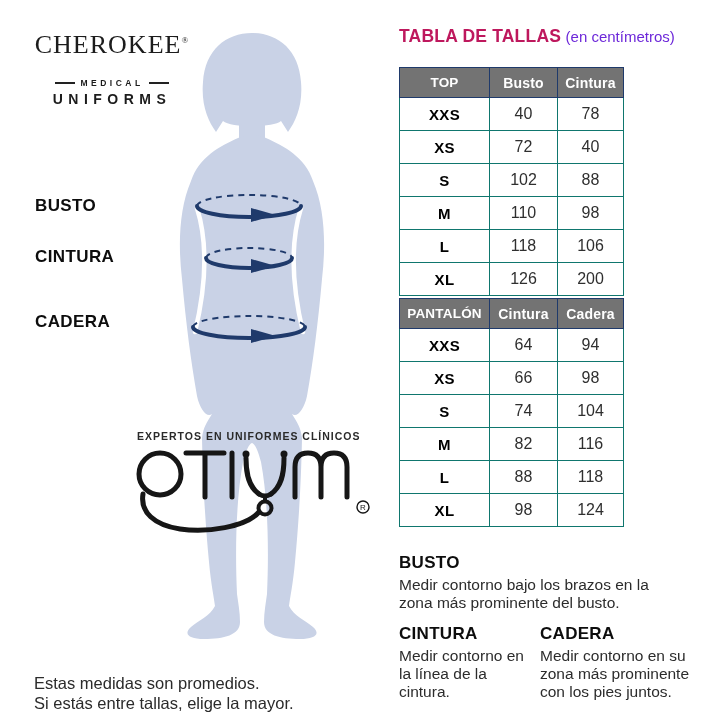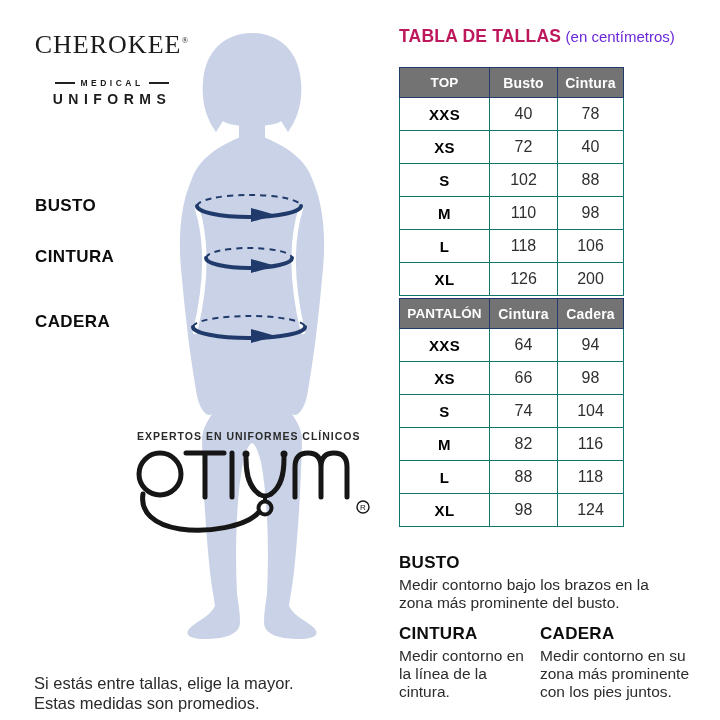--- a/index.html
+++ b/index.html
@@ -283,17 +283,17 @@
       <div class="guide-title">CINTURA</div>
       <div class="guide-text">Medir contorno en la línea de la cintura.</div>
     </div>
     <div id="guide-cadera">
       <div class="guide-title">CADERA</div>
       <div class="guide-text">Medir contorno en su zona más prominente con los pies juntos.</div>
     </div>
   </div>
 
   <div class="footnote">
+    <div>Estas medidas son promedios.</div>
     <div>Si estás entre tallas, elige la mayor.</div>
-    <div>Estas medidas son promedios.</div>
   </div>
 
 </div>
 
 </body></html>

